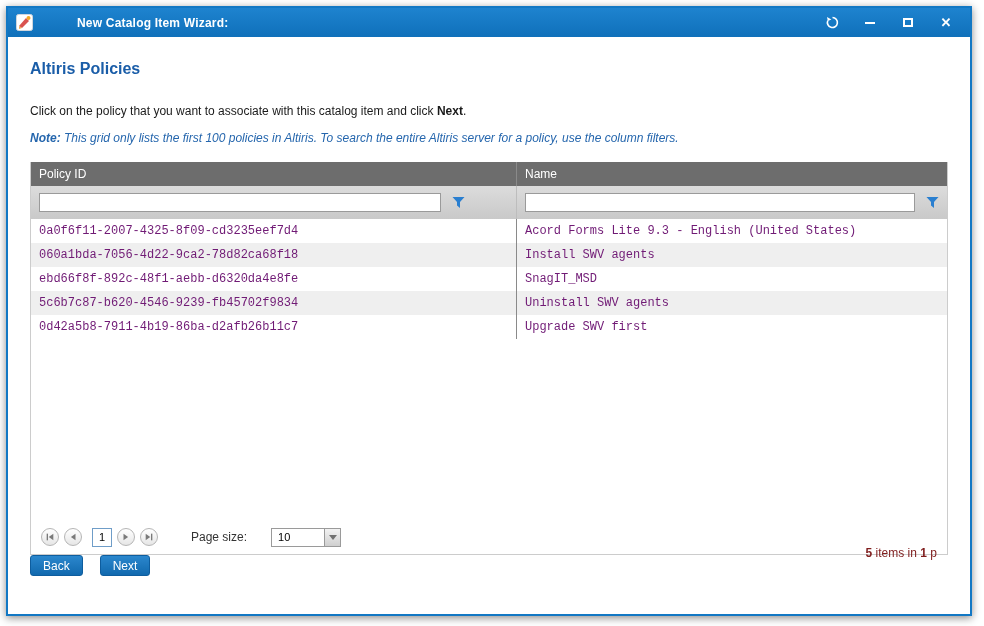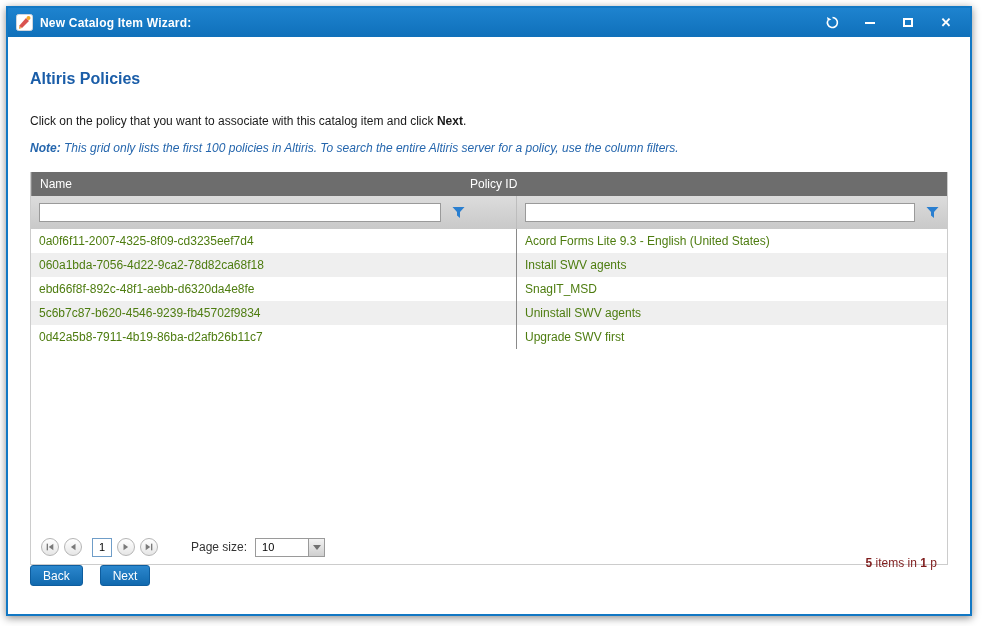--- a/index.html
+++ b/index.html
@@ -6,32 +6,32 @@
   html,body { width:984px; height:626px; background:#ffffff; font-family:"Liberation Sans", sans-serif; }
   .window {
     position:absolute; left:6px; top:6px; width:966px; height:610px;
     background:#ffffff; border:2px solid #1278c4;
     box-shadow:0 2px 8px rgba(0,0,0,0.45);
     display:flex; flex-direction:column; overflow:hidden;
   }
   
   .titlebar {
     height:29px; flex:0 0 29px; background:linear-gradient(#1e83cf,#0f70ba);
-    display:flex; align-items:center; padding:0 8px; color:#fff;
+    display:flex; align-items:center; padding:0 8px; color:#fff;gap:37px;
   }
   .app-icon { width:17px; height:17px; margin-right:7px; display:inline-flex; }
   .win-title { font-size:12px; font-weight:bold; letter-spacing:0.2px; flex:1; }
   .win-controls { display:flex; align-items:center; gap:22px; padding-right:8px; }
   .ctrl { width:16px; height:16px; display:inline-flex; align-items:center; justify-content:center; cursor:pointer; color:#fff; font-size:13px; }
   .min-glyph { width:10px; height:2px; background:#fff; display:inline-block; }
   .max-glyph { width:10px; height:9px; border:2px solid #fff; display:inline-block; }
   .close-glyph { font-size:13px; font-weight:bold; line-height:1; }
   
   .content { flex:1; padding:0 22px; display:flex; flex-direction:column; }
-  h1.page-heading { margin-top:33px; font-size:16px; font-weight:bold; color:#1a5da8; }
+  h1.page-heading { margin-top:23px; font-size:16px; font-weight:bold; color:#1a5da8; }
   .instruction { margin-top:26px; font-size:12px; color:#1a1a1a; }
   .note { margin-top:13px; font-size:12px; font-style:italic; color:#2566ad; }
   .note .note-label { font-weight:bold; }
   
   .grid {
     margin-top:17px; height:393px; display:flex; flex-direction:column;
     border:1px solid #cccccc; border-top:none; background:#fff;
   }
   .grid-header { display:flex; height:24px; flex:0 0 24px; background:#6d6d6d; color:#fff; font-size:12px; }
   .gh-cell { display:flex; align-items:center; padding-left:8px; cursor:pointer; }
@@ -41,36 +41,36 @@
   .flt-cell { display:flex; align-items:center; padding:0 8px; }
   .flt-cell.col2 { border-left:1px solid #bdbdbd; }
   .flt-input {
     height:19px; border:1px solid #9a9a9a; background:#fff; font-size:11px;
     padding:0 4px; font-family:"Liberation Sans", sans-serif;
   }
   .flt-input.fi1 { width:402px; }
   .flt-input.fi2 { flex:1; }
   .funnel-btn { margin-left:11px; display:inline-flex; cursor:pointer; }
   .rows { display:flex; flex-direction:column; }
-  .grid-row { display:flex; height:24px; flex:0 0 24px; font-size:12px; color:#4d7c0f; cursor:pointer; }
+  .grid-row { display:flex; height:24px; flex:0 0 24px; font-size:12px; color:#701a75; cursor:pointer;font-family:Liberation Mono, monospace; }
   .grid-row:nth-child(even) { background:#efefef; }
   .cell { display:flex; align-items:center; padding-left:8px; overflow:hidden; white-space:nowrap; }
   .grid-filler { flex:1; background:#fff; }
   
   .pager { height:34px; flex:0 0 34px; display:flex; align-items:center; padding:0 10px; background:#fff; }
   .pg-btn {
     width:18px; height:18px; border-radius:50%; border:1px solid #b5b5b5;
     background:linear-gradient(#ffffff,#e6e6e6); display:inline-flex; align-items:center; justify-content:center;
     margin-right:5px; cursor:pointer;
   }
   .page-box {
     width:20px; height:19px; border:1px solid #6f9dc8; background:#fff; font-size:11px;
     display:inline-flex; align-items:center; justify-content:center; margin:0 5px; cursor:text;
   }
-  .ps-label { font-size:12px; color:#333; margin-left:28px; margin-right:8px; }
+  .ps-label { font-size:12px; color:#333; margin-left:28px; margin-right:24px; }
   .ps-select {
     display:inline-flex; align-items:stretch; height:19px; border:1px solid #9a9a9a; background:#fff; cursor:pointer;gap:28px;
   }
   .ps-value { font-size:11px; padding:2px 6px 0 6px; min-width:24px; }
   .ps-arrow-box { width:16px; background:linear-gradient(#f2f2f2,#cfcfcf); border-left:1px solid #9a9a9a; display:flex; align-items:center; justify-content:center; }
   .ps-arrow { width:0; height:0; border-left:4px solid transparent; border-right:4px solid transparent; border-top:5px solid #707070; }
   .pager-right { margin-left:auto; font-size:12px; color:#7f1d1d; white-space:nowrap; overflow:hidden; max-width:190px;margin-top:32px; }
   
   .footer { display:flex; gap:17px; }
   .btn {
@@ -114,22 +114,22 @@
   <div class="content">
     <h1 class="page-heading">Altiris Policies</h1>
 
     <p class="instruction"><span>Click on the policy that you want to associate with this catalog item and click </span><b>Next</b><span>.</span></p>
 
     <p class="note"><span class="note-label">Note:</span><span> This grid only lists the first 100 policies in Altiris. To search the entire Altiris server for a policy, use the column filters.</span></p>
 
     <div class="grid">
 
       <div class="grid-header">
+        <div class="gh-cell col1">Policy ID</div>
         <div class="gh-cell col2">Name</div>
-        <div class="gh-cell col1">Policy ID</div>
       </div>
 
       <div class="filter-row">
         <div class="flt-cell col1">
           <input class="flt-input fi1" type="text" value="" style="">
           <span class="funnel-btn">
             <svg width="13" height="13" viewBox="0 0 13 13">
                 <path d="M0.5 1 H12.5 L8 6 V12 L5 9.5 V6 Z" fill="#2a7fd0"></path>
               </svg>
           </span>

